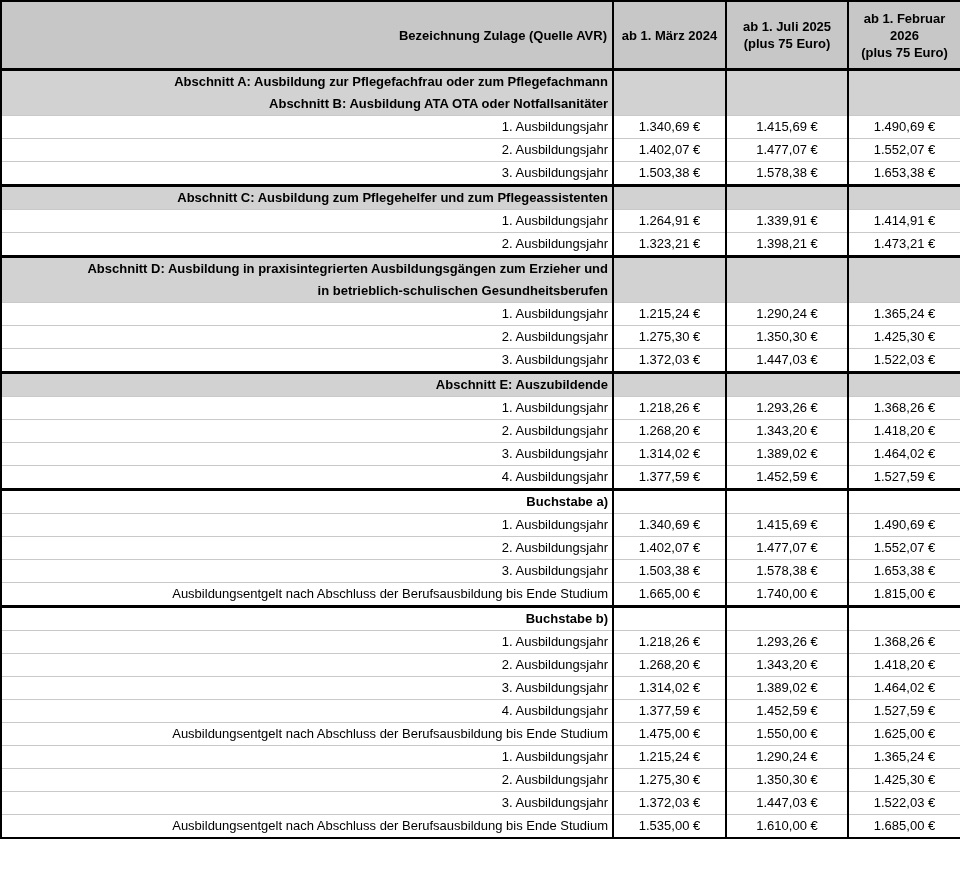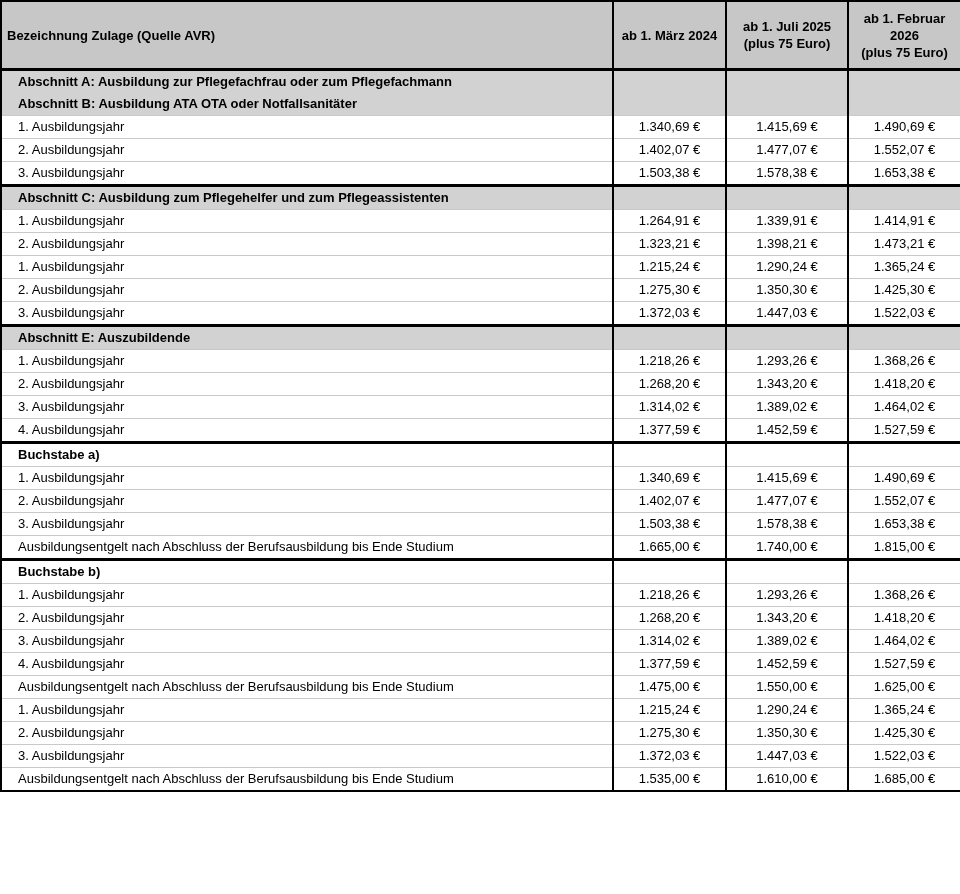--- a/index.html
+++ b/index.html
@@ -27,40 +27,40 @@
     background: #c7c7c7;
     border-bottom: 3px solid #000;
     font-size: 13px;
     font-weight: bold;
     line-height: 17px;
     vertical-align: middle;
     padding: 2px 5px;
     height: 62px;
   }
   th.desc-h {
-    text-align: left;
+    text-align: right;
     padding-left: 4px;
   }
   th.money-h {
     text-align: center;
     white-space: pre-line;
     border-left: 2px solid #000;
     padding: 2px 2px;
   }
   
   td {
     font-size: 13px;
     line-height: 22px;
     padding: 0 4px;
     border-bottom: 1px solid #c9c9c9;
     vertical-align: middle;
     overflow: hidden;
   }
   td.label {
-    text-align: left;
+    text-align: right;
     white-space: pre-line;
     padding-left: 16px;
   }
   td.money {
     border-left: 2px solid #000;
     text-align: center;
     padding: 0 8px;
     white-space: nowrap;
   }
   tr.data td { background: #ffffff; }
@@ -130,20 +130,27 @@
           <td class="money m0">1.264,91 €</td>
           <td class="money m1">1.339,91 €</td>
           <td class="money m2">1.414,91 €</td>
         </tr>
         <tr class="data">
           <td class="label">2. Ausbildungsjahr</td>
           <td class="money m0">1.323,21 €</td>
           <td class="money m1">1.398,21 €</td>
           <td class="money m2">1.473,21 €</td>
         </tr>
+        <tr class="section thick">
+          <td class="label">Abschnitt D: Ausbildung in praxisintegrierten Ausbildungsgängen zum Erzieher und
+in betrieblich-schulischen Gesundheitsberufen</td>
+          <td class="money m0"></td>
+          <td class="money m1"></td>
+          <td class="money m2"></td>
+        </tr>
         <tr class="data">
           <td class="label">1. Ausbildungsjahr</td>
           <td class="money m0">1.215,24 €</td>
           <td class="money m1">1.290,24 €</td>
           <td class="money m2">1.365,24 €</td>
         </tr>
         <tr class="data">
           <td class="label">2. Ausbildungsjahr</td>
           <td class="money m0">1.275,30 €</td>
           <td class="money m1">1.350,30 €</td>

